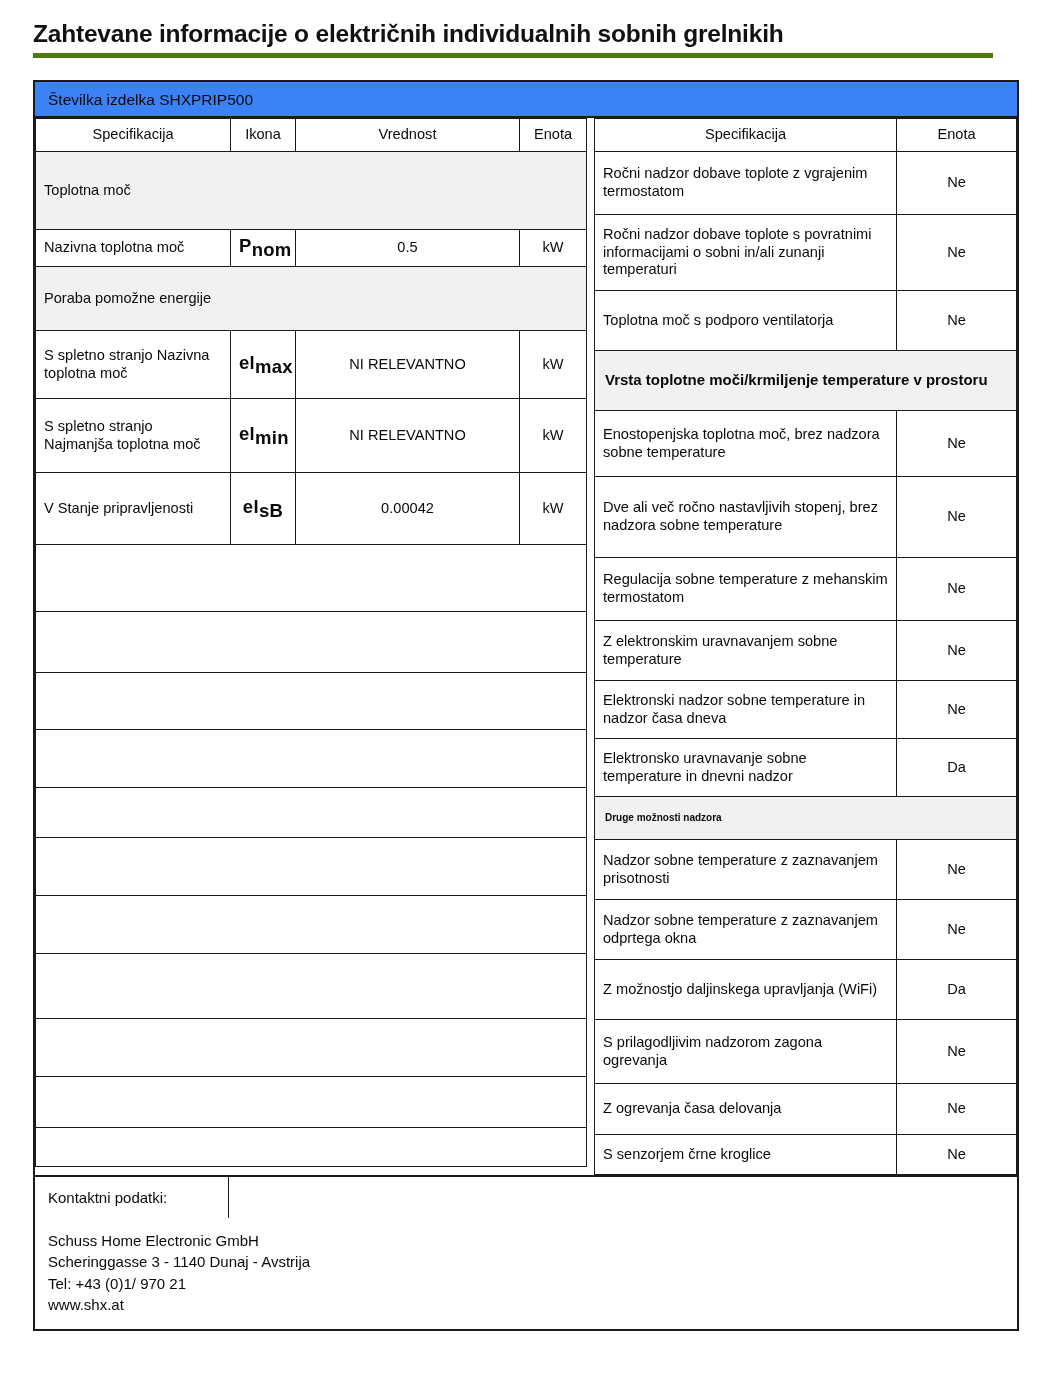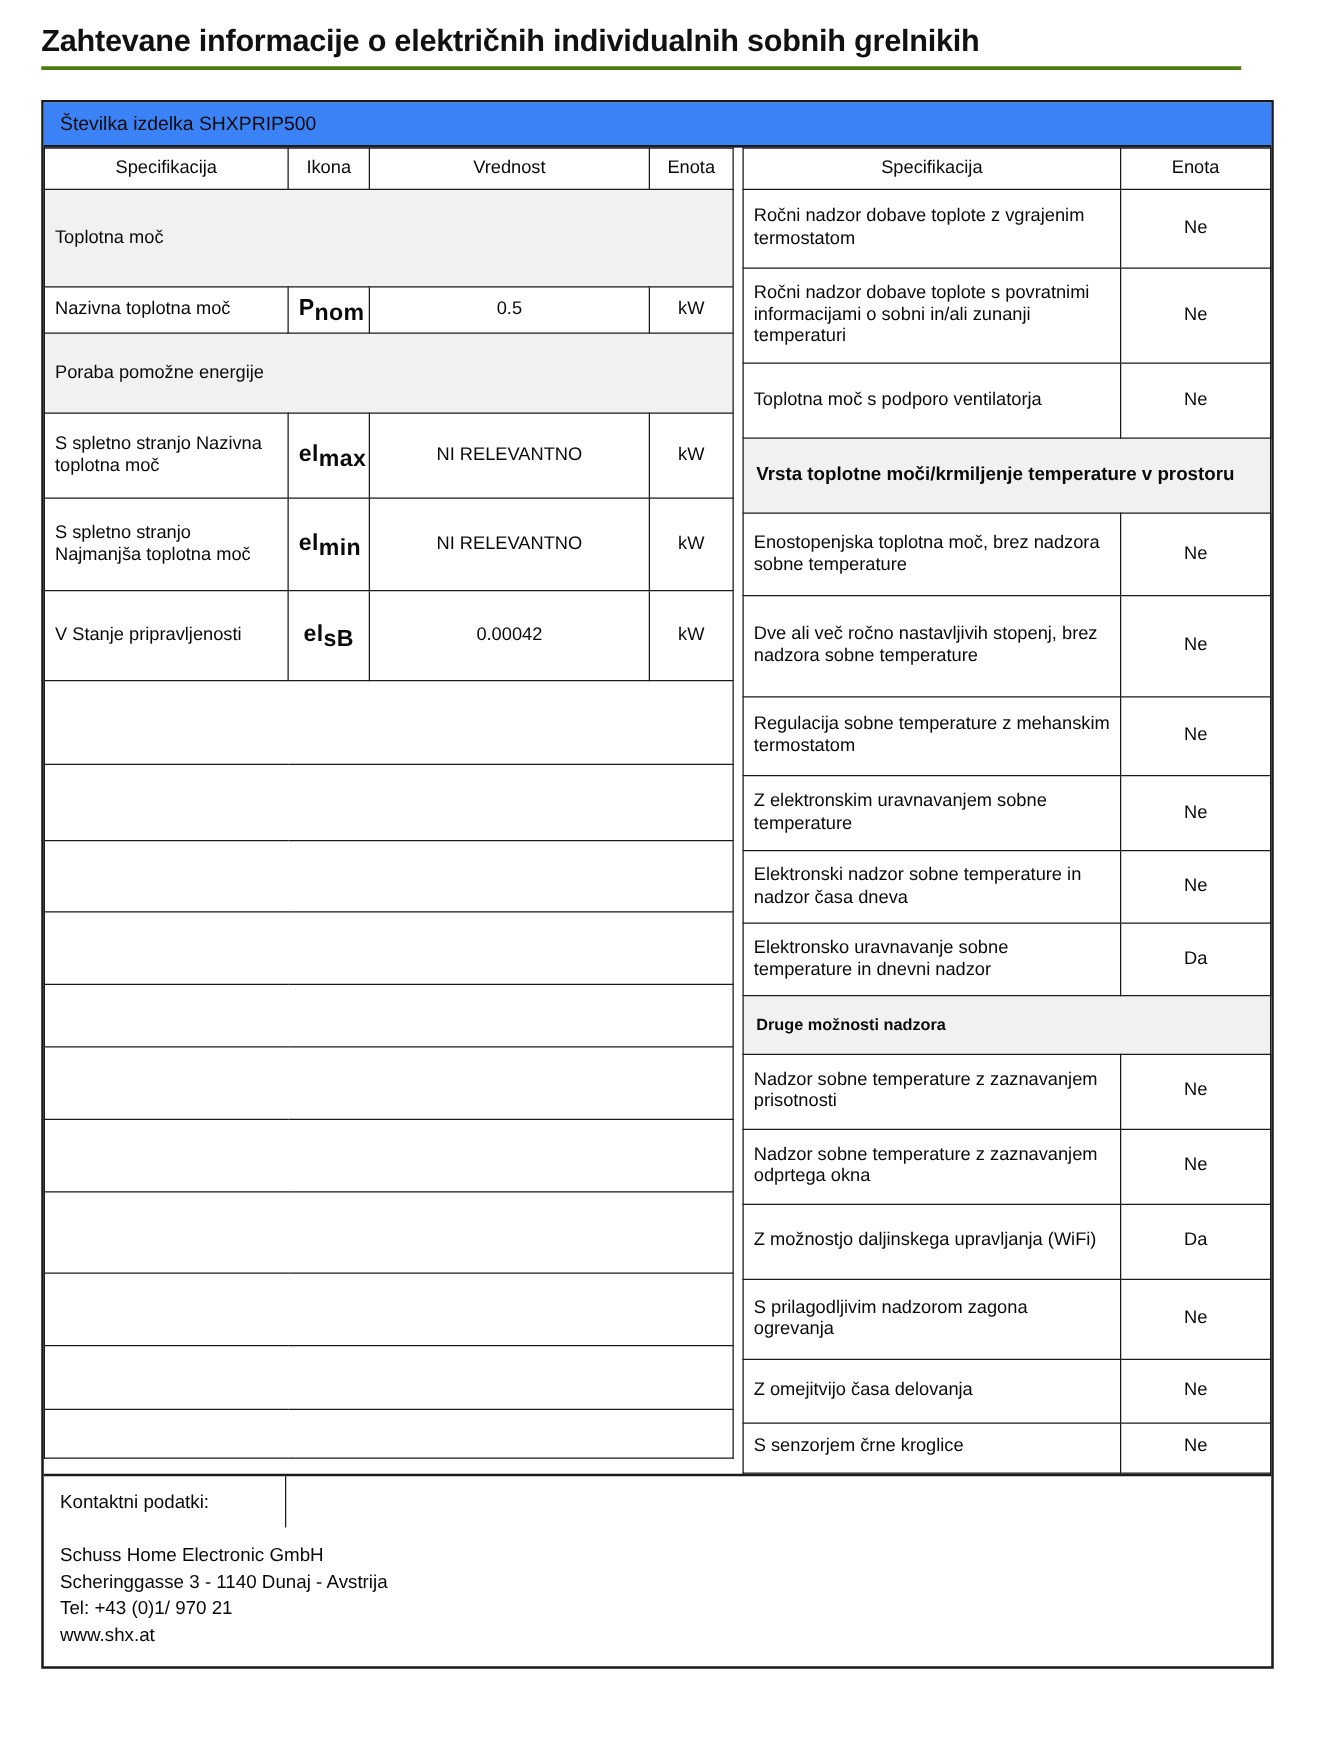--- a/index.html
+++ b/index.html
@@ -28,21 +28,21 @@
   .doc-title {
     position: absolute;
     left: 33px;
     top: 20px;
     width: 960px;
     font-size: 24.5px;
     font-weight: bold;
     letter-spacing: -0.2px;
     color: #111;
     padding-bottom: 5px;
-    border-bottom: 3px solid #4d7c0f;
+    border-bottom: 5px solid #4d7c0f;
     white-space: nowrap;
   }
 
   
   .sheet {
     position: absolute;
     left: 33px;
     top: 80px;
     width: 986px;
     border: 2.5px solid #1a1a1a;
@@ -295,41 +295,41 @@
             <tr>
               <td class="spec" style="height:58px">Elektronski nadzor sobne temperature in nadzor časa dneva</td>
               <td class="yn">Ne</td>
             </tr>
             <tr>
               <td class="spec" style="height:58px">Elektronsko uravnavanje sobne temperature in dnevni nadzor</td>
               <td class="yn">Da</td>
             </tr>
 
             <tr class="section-row">
-              <td colspan="2" style="height:38px;font-weight:bold;font-size:13px;padding:15px 10px">Druge možnosti nadzora</td>
+              <td colspan="2" style="height:38px;font-weight:bold;font-size:10px;padding:15px 10px">Druge možnosti nadzora</td>
             </tr>
 
             <tr>
               <td class="spec" style="height:60px">Nadzor sobne temperature z zaznavanjem prisotnosti</td>
               <td class="yn">Ne</td>
             </tr>
             <tr>
               <td class="spec" style="height:60px">Nadzor sobne temperature z zaznavanjem odprtega okna</td>
               <td class="yn">Ne</td>
             </tr>
             <tr>
               <td class="spec" style="height:60px">Z možnostjo daljinskega upravljanja (WiFi)</td>
               <td class="yn">Da</td>
             </tr>
             <tr>
               <td class="spec" style="height:64px">S prilagodljivim nadzorom zagona ogrevanja</td>
               <td class="yn">Ne</td>
             </tr>
             <tr>
-              <td class="spec" style="height:51px">Z omejitvijo časa delovanja</td>
+              <td class="spec" style="height:51px">Z ogrevanja časa delovanja</td>
               <td class="yn">Ne</td>
             </tr>
             <tr>
               <td class="spec" style="height:40px">S senzorjem črne kroglice</td>
               <td class="yn">Ne</td>
             </tr>
           </tbody>
         </table>
       </div>
 

